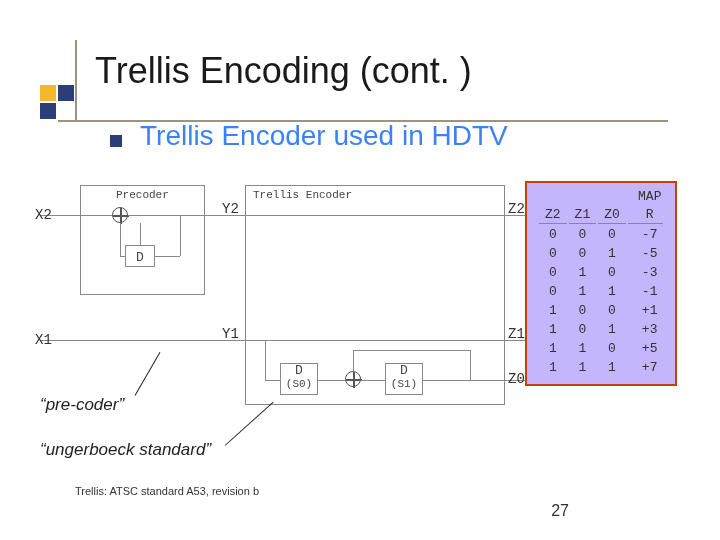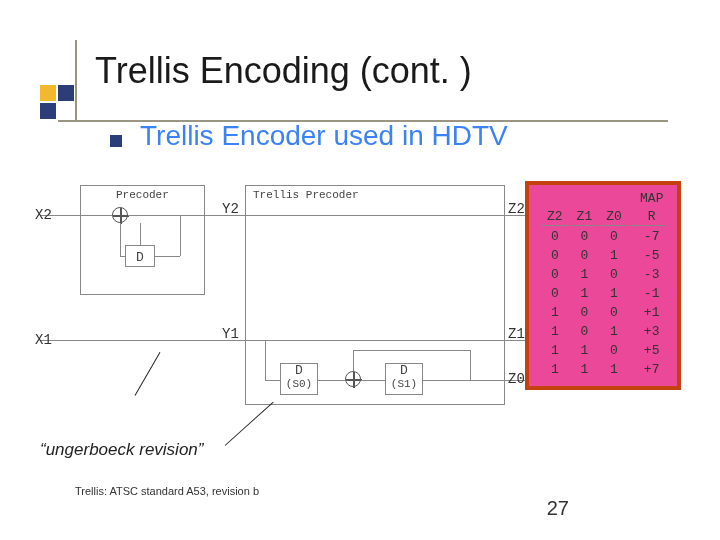--- a/index.html
+++ b/index.html
@@ -32,27 +32,27 @@
   .dbox { position: absolute; background: #fff; border: 1px solid #888; }
   .dlabel { position: absolute; font-family: "Courier New", monospace; font-size: 13px; color: #444; }
   .sig { position: absolute; font-family: "Courier New", monospace; font-size: 14px; color: #333; }
   .xor { position: absolute; width: 16px; height: 16px; border: 1px solid #555; border-radius: 50%; }
   .xor::before, .xor::after { content: ""; position: absolute; background: #555; }
   .xor::before { left: 7px; top: 0; width: 2px; height: 16px; }
   .xor::after  { top: 7px; left: 0; height: 2px; width: 16px; }
   .wire { position: absolute; background: #888; }
   .wire-h { height: 1px; }
   .wire-v { width: 1px; }
-  .map { position: absolute; font-family: "Courier New", monospace; font-size: 13px; color: #333; border: 4px solid #c2410c; background: #ec4899; padding: 6px 10px; }
+  .map { position: absolute; font-family: "Courier New", monospace; font-size: 13px; color: #333; border: 2px solid #c2410c; background: #c4b5fd; padding: 6px 10px; }
   .map th, .map td { padding: 1px 6px; text-align: center; font-weight: normal; }
   .map .sep td, .map .sep th { border-bottom: 1px solid #888; }
   .ann { position: absolute; font-style: italic; font-size: 17px; color: #222; }
   .arrowline { position: absolute; height: 1px; background: #222; transform-origin: left center; }
   .src { position: absolute; font-size: 11px; color: #333; }
-  .pagenum { position: absolute; right: 30px; bottom: 20px; font-size: 20px; color: #333; }
+  .pagenum { position: absolute; right: 30px; bottom: 20px; font-size: 16px; color: #333; }
 </style>
 </head>
 <body>
 
 <div class="slide">
 
   <div class="title-decor">
     <span class="sq" style="left:0;top:0;background:#f2b82e"></span>
     <span class="sq" style="left:18px;top:0;background:#2b3e78"></span>
     <span class="sq" style="left:0;top:18px;background:#2b3e78"></span>
@@ -80,21 +80,21 @@
     <div class="wire wire-h" style="left:80px; top:71px; width:6px;"></div>
     <div class="wire wire-v" style="left:100px; top:30px; height:1px;"></div>
     <div class="wire wire-h" style="left:100px; top:30px; width:0;"></div>
     <div class="wire wire-v" style="left:140px; top:30px; height:1px;"></div>
     <div class="wire wire-h" style="left:115px; top:71px; width:25px;"></div>
     <div class="wire wire-v" style="left:140px; top:30px; height:41px;"></div>
 
     <div class="wire wire-h" style="left:0; top:155px; width:208px;"></div>
 
     <div class="dbox" style="left:205px; top:0; width:260px; height:220px;"></div>
-    <div class="dlabel" style="left:213px; top:4px; font-size:11px;">Trellis Precoder</div>
+    <div class="dlabel" style="left:213px; top:4px; font-size:11px;">Trellis Encoder</div>
 
     <div class="wire wire-h" style="left:205px; top:30px; width:282px;"></div>
 
     <div class="wire wire-h" style="left:205px; top:155px; width:282px;"></div>
 
     <div class="dbox" style="left:240px; top:178px; width:38px; height:32px; text-align:center;">
       <div class="dlabel" style="position:static; line-height:14px;">D</div>
       <div class="dlabel" style="position:static; line-height:12px; font-size:11px;">(S0)</div>
     </div>
     <span class="xor" style="left:305px; top:186px;"></span>
@@ -177,20 +177,21 @@
 
     <span class="sig" style="left:-5px; top:22px;">X2</span>
     <span class="sig" style="left:-5px; top:147px;text-align:center;">X1</span>
     <span class="sig" style="left:182px; top:16px;">Y2</span>
     <span class="sig" style="left:182px; top:141px;">Y1</span>
     <span class="sig" style="left:468px; top:16px;">Z2</span>
     <span class="sig" style="left:468px; top:141px;">Z1</span>
     <span class="sig" style="left:468px; top:186px;">Z0</span>
   </div>
 
+  <div class="ann" style="left:40px; top:395px;">“pre-coder”</div>
   <div class="arrowline" style="left:135px; top:395px; width:50px; transform: rotate(-60deg);"></div>
 
-  <div class="ann" style="left:40px; top:440px;">“ungerboeck revision”</div>
+  <div class="ann" style="left:40px; top:440px;">“ungerboeck standard”</div>
   <div class="arrowline" style="left:225px; top:445px; width:65px; transform: rotate(-42deg);"></div>
 
   <div class="src" style="left:75px; top:485px;">Trellis: ATSC standard A53, revision b</div>
   <div class="pagenum">27</div>
 </div>
 
 </body></html>

